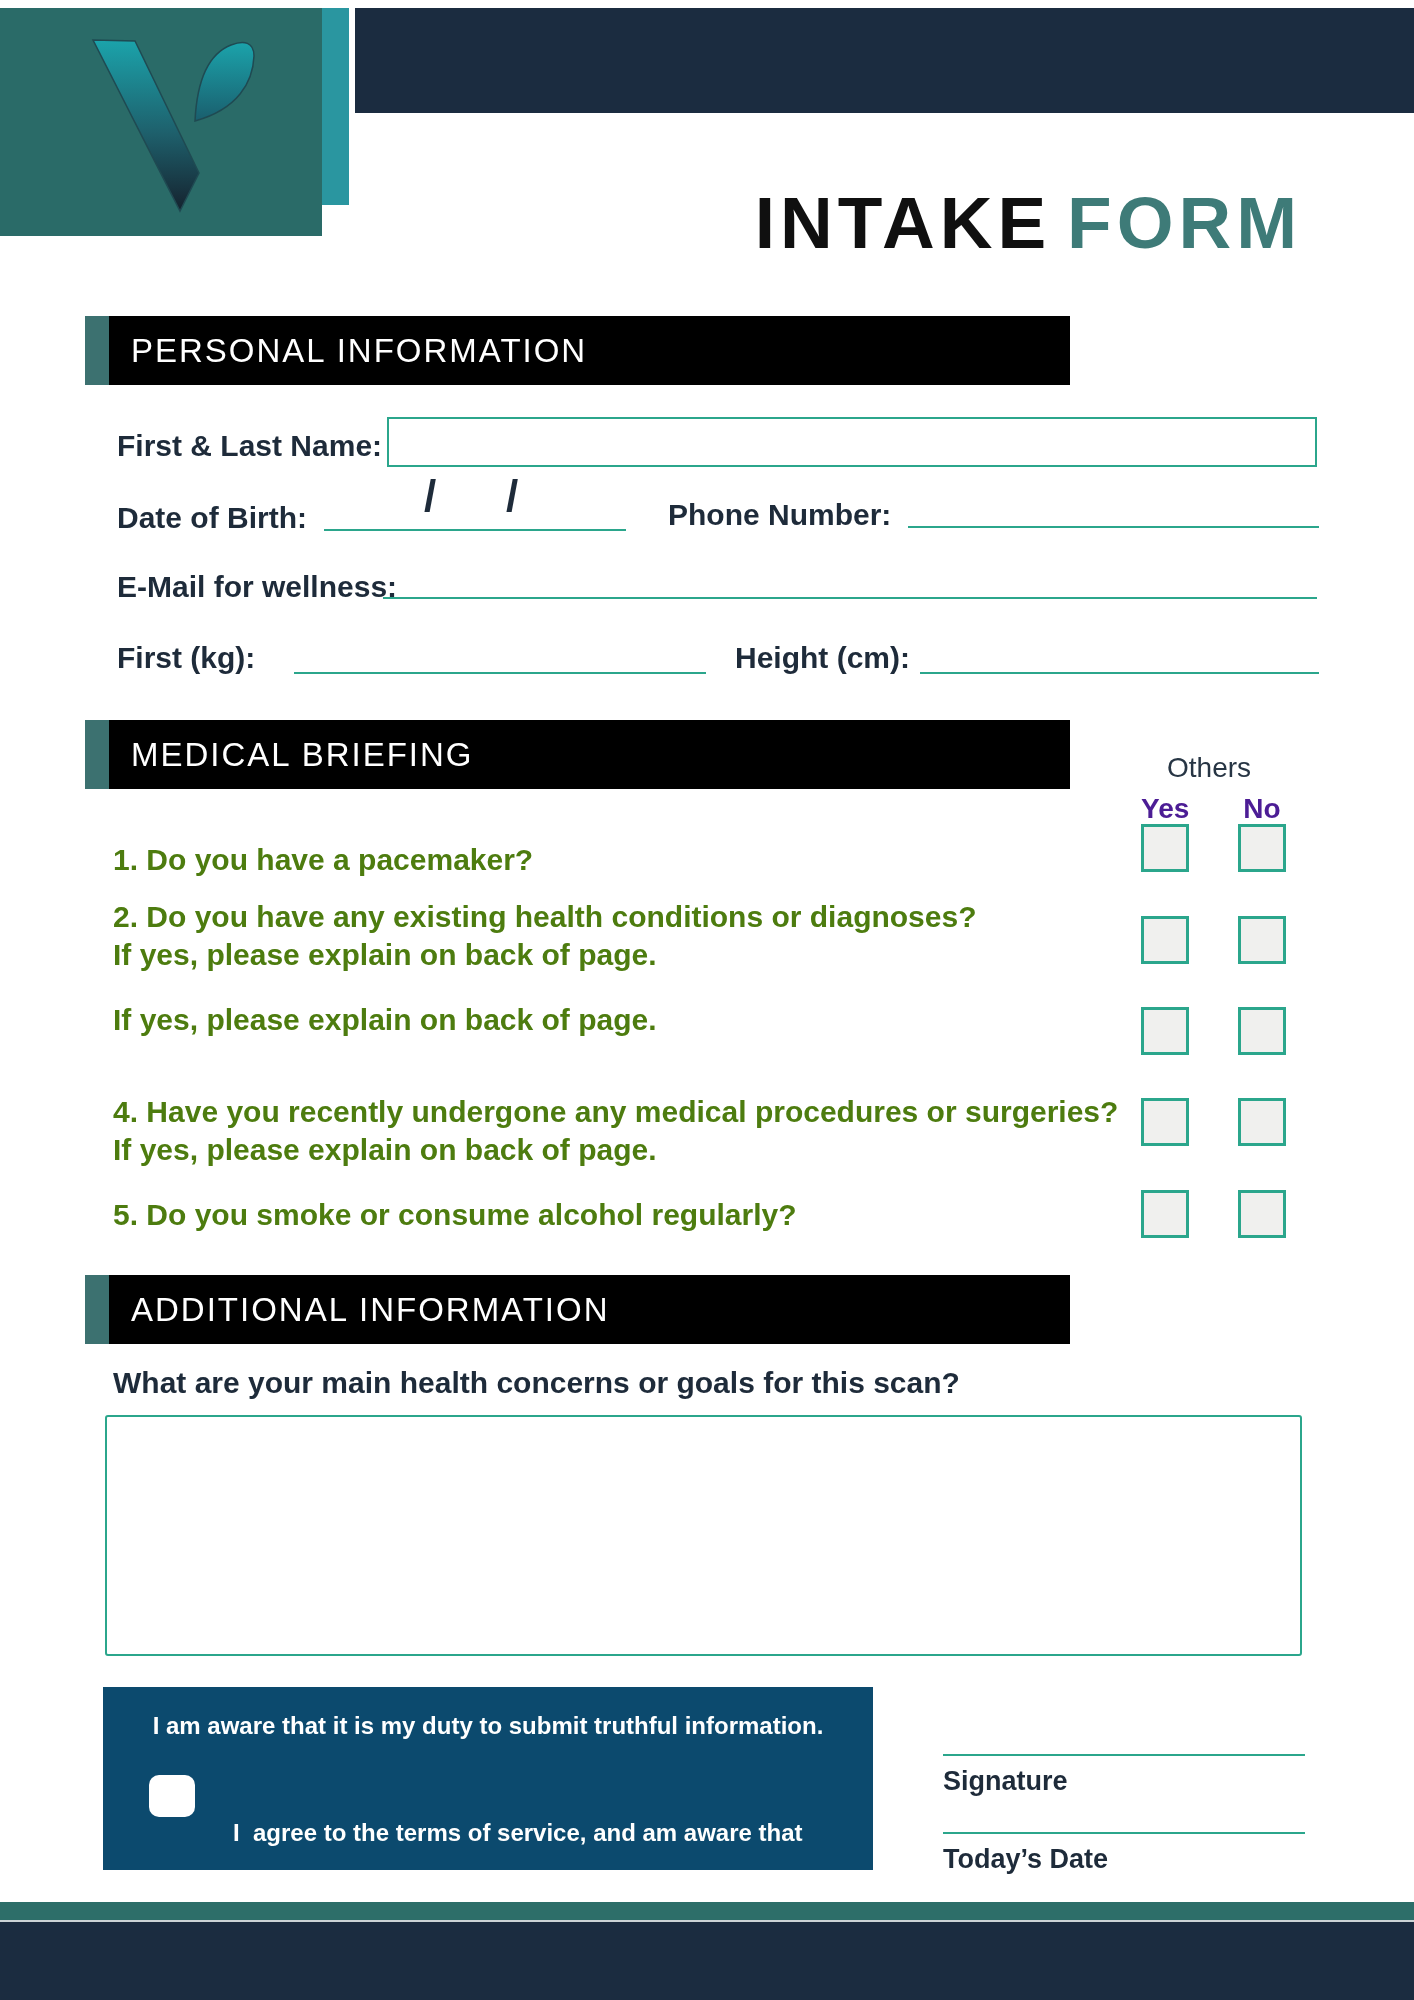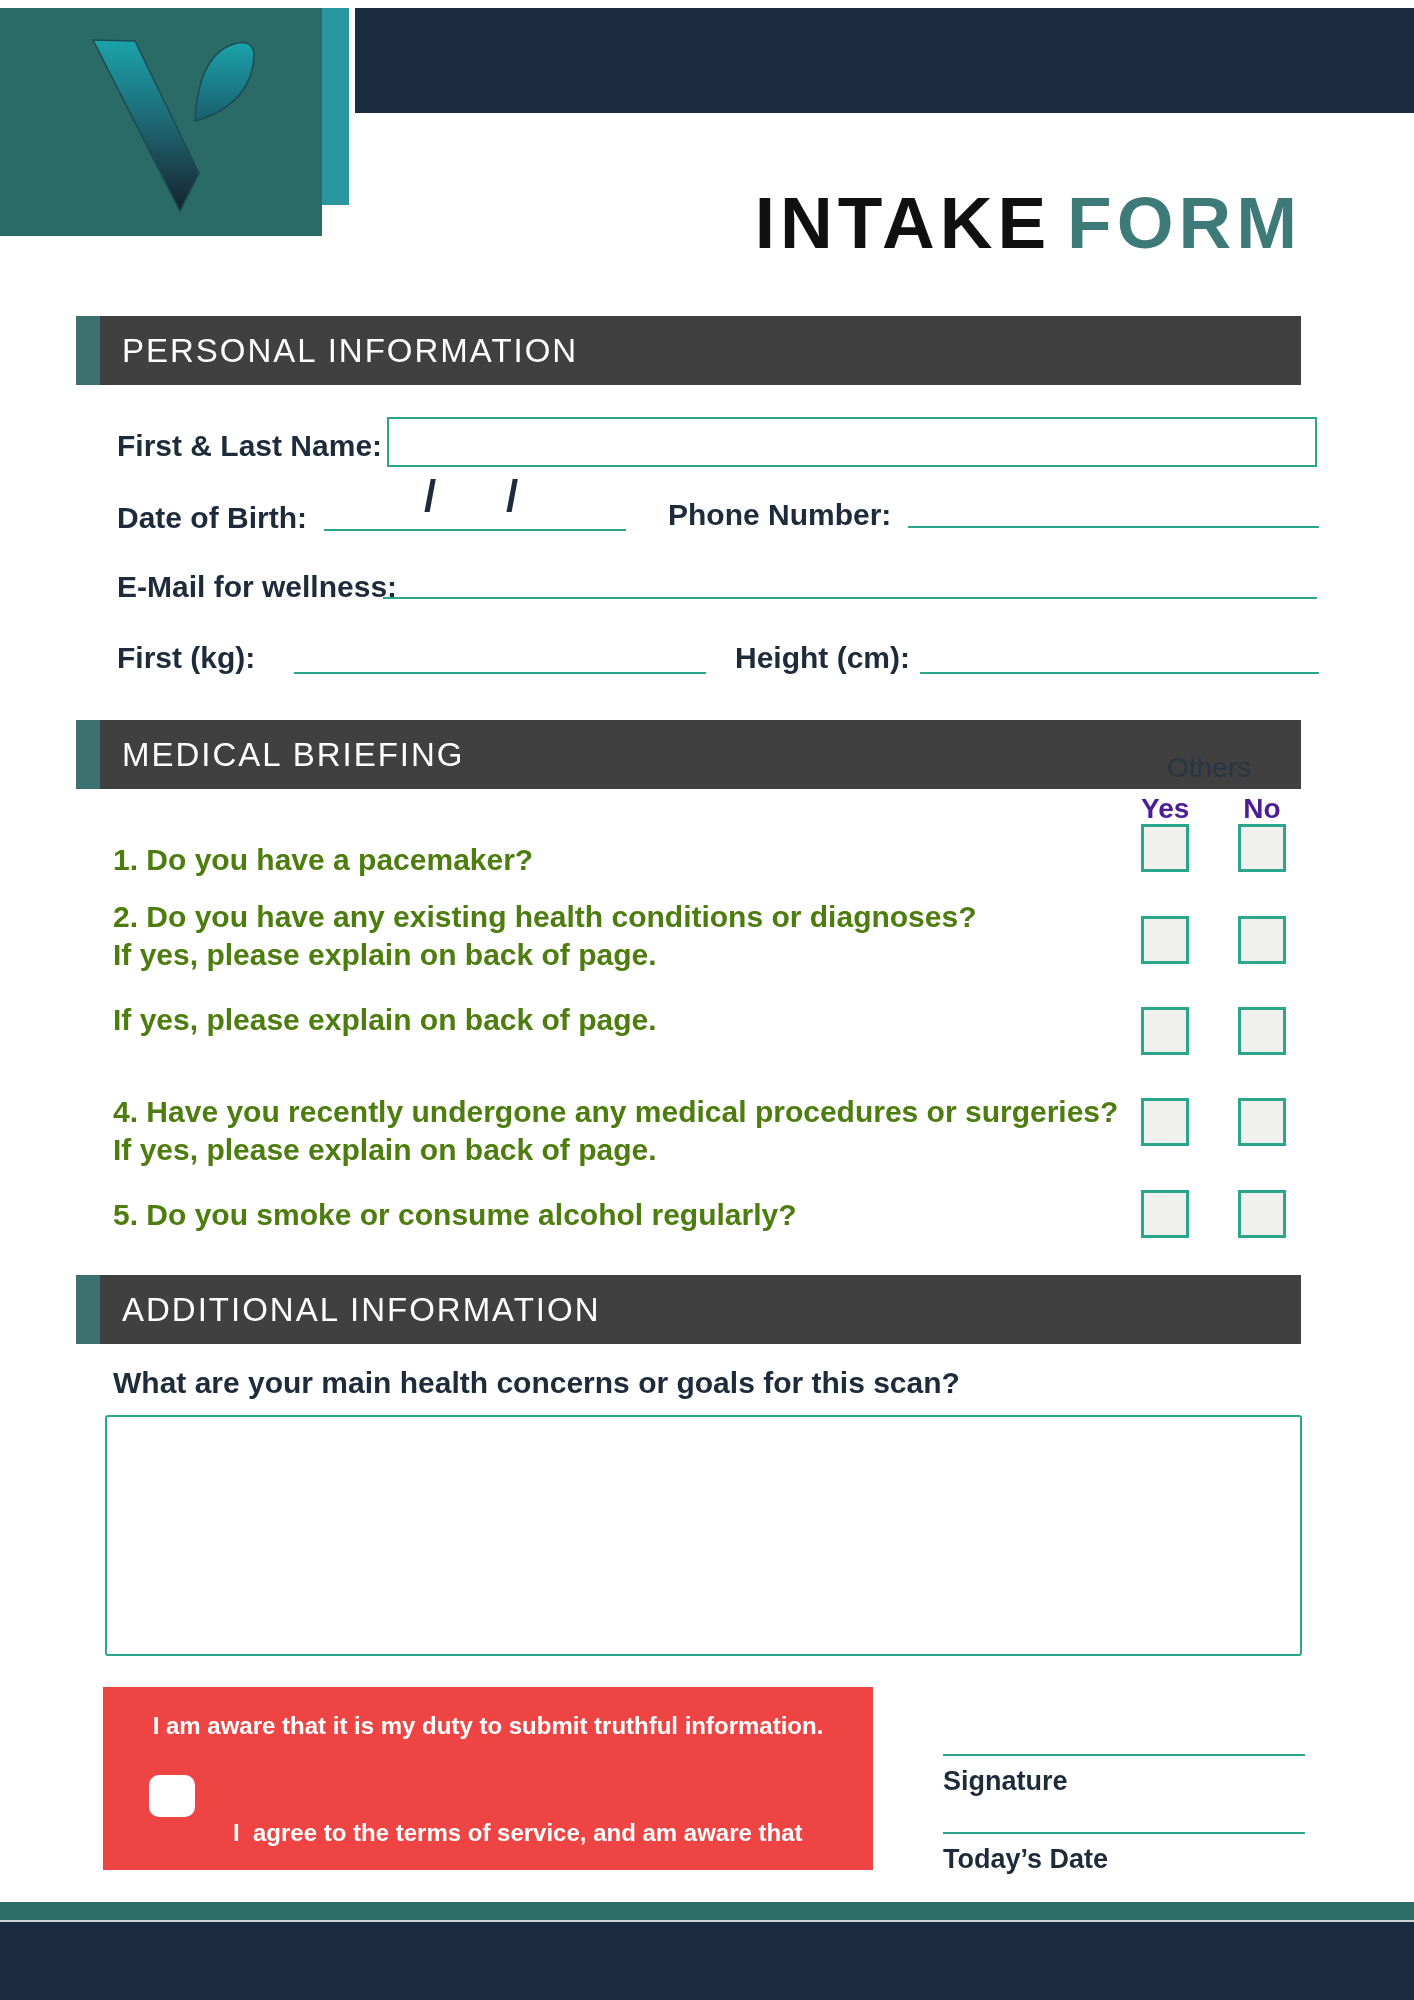--- a/index.html
+++ b/index.html
@@ -35,23 +35,23 @@
   .form-title {
     position: absolute; top: 178px; right: 112px;
     font-size: 73px; font-weight: bold;
     letter-spacing: 5px; line-height: 1;
     white-space: nowrap;
   }
   .form-title .t-black { color: #101010; }
   .form-title .t-teal  { color: #3e7b78; margin-left: 16px; }
   
   .section-bar {
-    position: absolute; left: 76px;
-    width: 1225px; height: 69px;
-    background: #404040;
+    position: absolute; left: 85px;
+    width: 985px; height: 69px;
+    background: #000000;
     border-left: 24px solid #3c7170;
   }
   .section-bar .section-title {
     color: #ffffff; font-size: 33px; font-weight: 400;
     letter-spacing: 2px; line-height: 69px;
     padding-left: 22px; white-space: nowrap;
   }
   
   .field-label {
     position: absolute;
@@ -109,21 +109,21 @@
     width: 1197px; height: 241px;
     border: 2px solid #2ba68c; border-radius: 3px;
     background: #ffffff; resize: none; outline: none;
     font-family: "Liberation Sans", sans-serif;
     font-size: 26px; color: #1e2b3a; padding: 12px;
   }
   
   .consent-box {
     position: absolute; left: 103px; top: 1679px;
     width: 770px; height: 183px;
-    background: #ef4444;
+    background: #0c4a6e;
   }
   .consent-statement {
     position: absolute; left: 0; top: 25px; width: 100%;
     text-align: center;
     color: #ffffff; font-size: 24px; font-weight: bold;
     white-space: nowrap;
   }
   .consent-checkbox {
     position: absolute; left: 46px; top: 88px;
     width: 46px; height: 42px;

